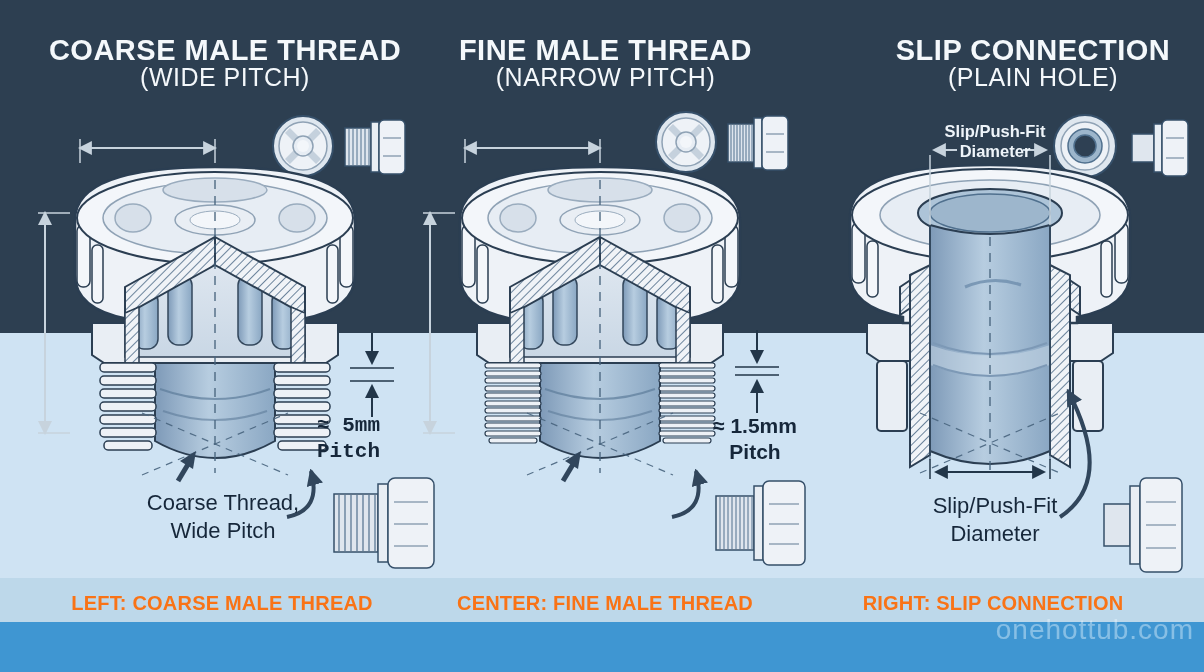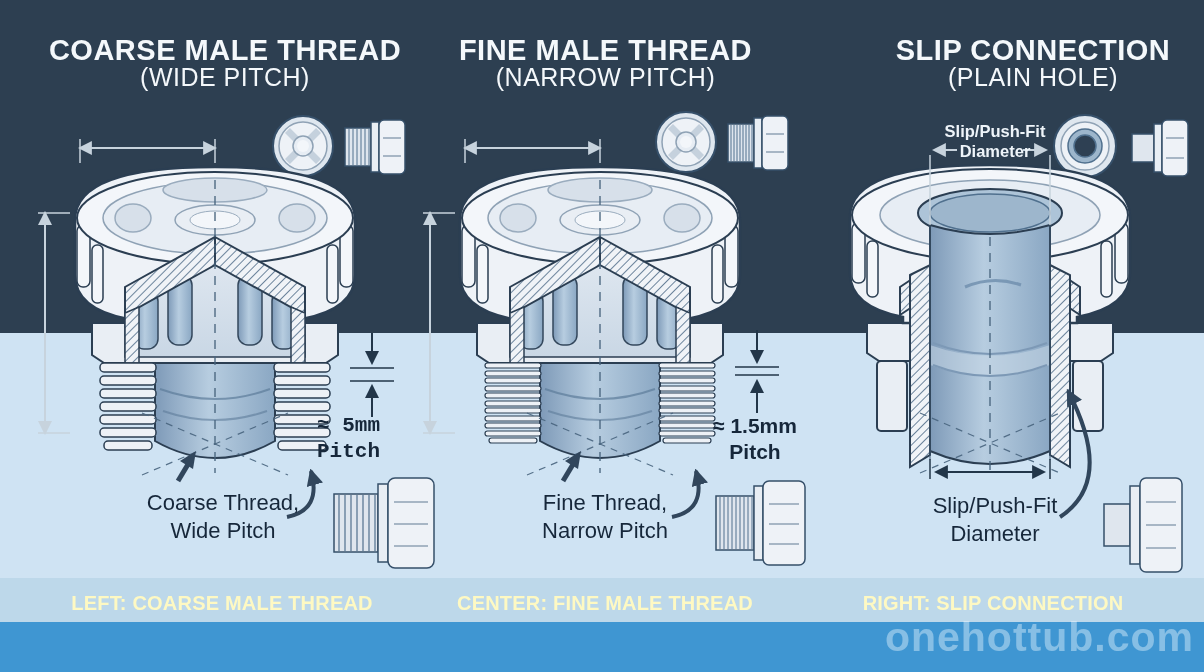--- a/index.html
+++ b/index.html
@@ -11,23 +11,23 @@
   .bg-dark{position:absolute;left:0;top:0;width:1204px;height:333px;background:#2d3f51;}
   .bg-light{position:absolute;left:0;top:333px;width:1204px;height:245px;background:#cfe3f3;}
   .caption-band{position:absolute;left:0;top:578px;width:1204px;height:44px;background:#bdd8ea;}
   .footer-strip{position:absolute;left:0;top:622px;width:1204px;height:50px;background:#3f96d2;}
   .col-title{position:absolute;text-align:center;color:#f4f8fb;}
   .col-title .t1{font-size:29px;font-weight:800;letter-spacing:.5px;line-height:1;}
   .col-title .t2{font-size:25px;font-weight:400;letter-spacing:.5px;line-height:1;}
   .pitch-label{position:absolute;text-align:center;color:#16273a;font-size:21px;font-weight:700;line-height:1.25;}
   .callout{position:absolute;text-align:center;color:#16273a;font-size:22px;font-weight:400;line-height:1.25;}
   .top-label{position:absolute;text-align:center;color:#eef4f9;font-size:16.5px;font-weight:600;line-height:1.2;}
-  .caption{position:absolute;text-align:center;color:#fef9c3;font-size:20px;font-weight:600;letter-spacing:.2px;}
+  .caption{position:absolute;text-align:center;color:#f97316;font-size:20px;font-weight:600;letter-spacing:.2px;}
   .watermark{position:absolute;left:850px;top:614px;width:344px;text-align:right;
-    font-size:41px;font-weight:700;letter-spacing:1px;color:rgba(235,248,255,0.42);}
+    font-size:28px;font-weight:400;letter-spacing:1px;color:rgba(235,248,255,0.42);}
   svg{position:absolute;display:block;}
 </style>
 </head>
 <body>
 
 <div id="canvas">
 
   <div class="bg-dark"></div>
   <div class="bg-light"></div>
   <div class="caption-band"></div>
@@ -292,24 +292,20 @@
     </g>
     <line x1="148" y1="356" x2="160" y2="336" stroke="#31465c" stroke-width="5"></line>
     <polygon points="166,326 150,336 163,344" fill="#31465c"></polygon>
     <path d="M257,392 Q292,385 281,346" fill="none" stroke="#31465c" stroke-width="4" marker-end="url(#aB)"></path>
   </svg>
 
   <div class="pitch-label" style="left:700px;top:413px;width:110px;">
     <div>≈ 1.5mm</div>
     <div>Pitch</div>
   </div>
-  <div class="callout" style="left:500px;top:489px;width:210px;">
-    <div>Fine Thread,</div>
-    <div>Narrow Pitch</div>
-  </div>
 
   <svg style="left:712px;top:476px;" width="100" height="94" viewBox="0 0 100 94">
     <rect x="4" y="20" width="38" height="54" fill="#dfe6ee" stroke="#36506a" stroke-width="1.5"></rect>
     <g stroke="#51708e" stroke-width="1">
       <line x1="8" y1="21" x2="8" y2="73"></line>
         <line x1="12" y1="21" x2="12" y2="73"></line>
       <line x1="16" y1="21" x2="16" y2="73"></line>
         <line x1="20" y1="21" x2="20" y2="73"></line>
       <line x1="24" y1="21" x2="24" y2="73"></line>
         <line x1="28" y1="21" x2="28" y2="73"></line>

